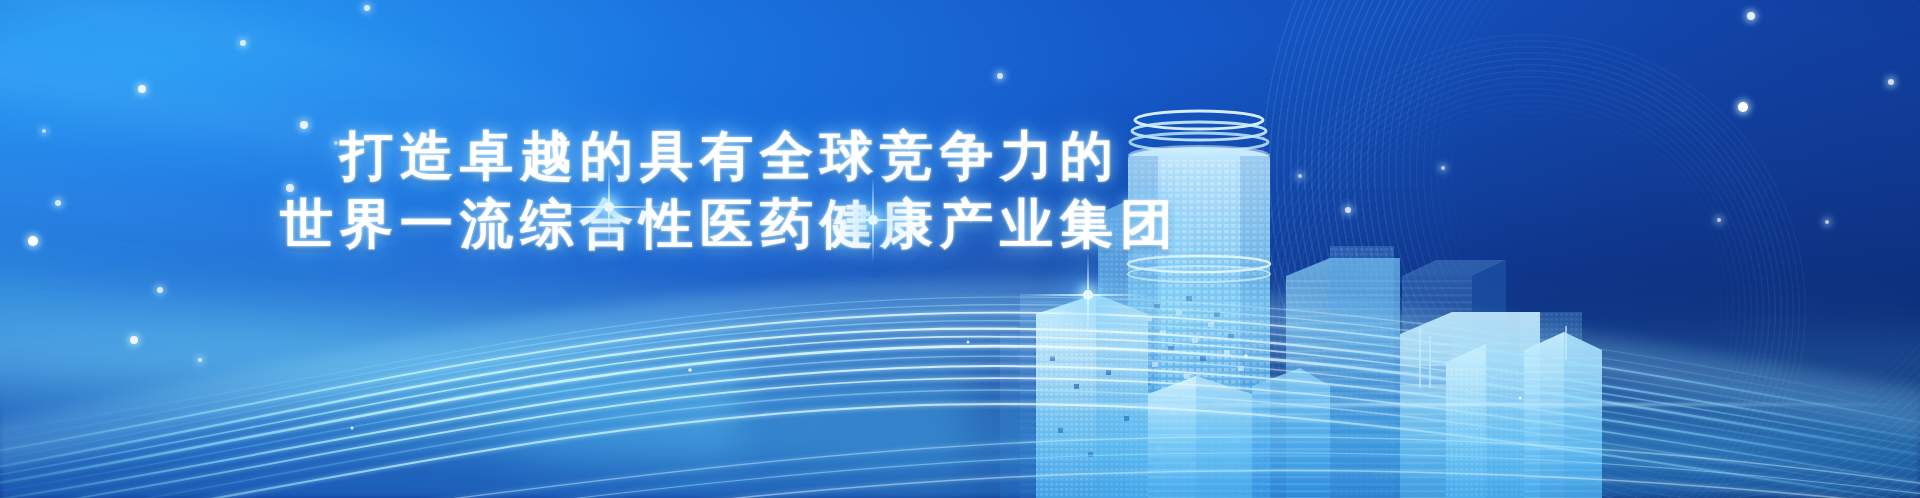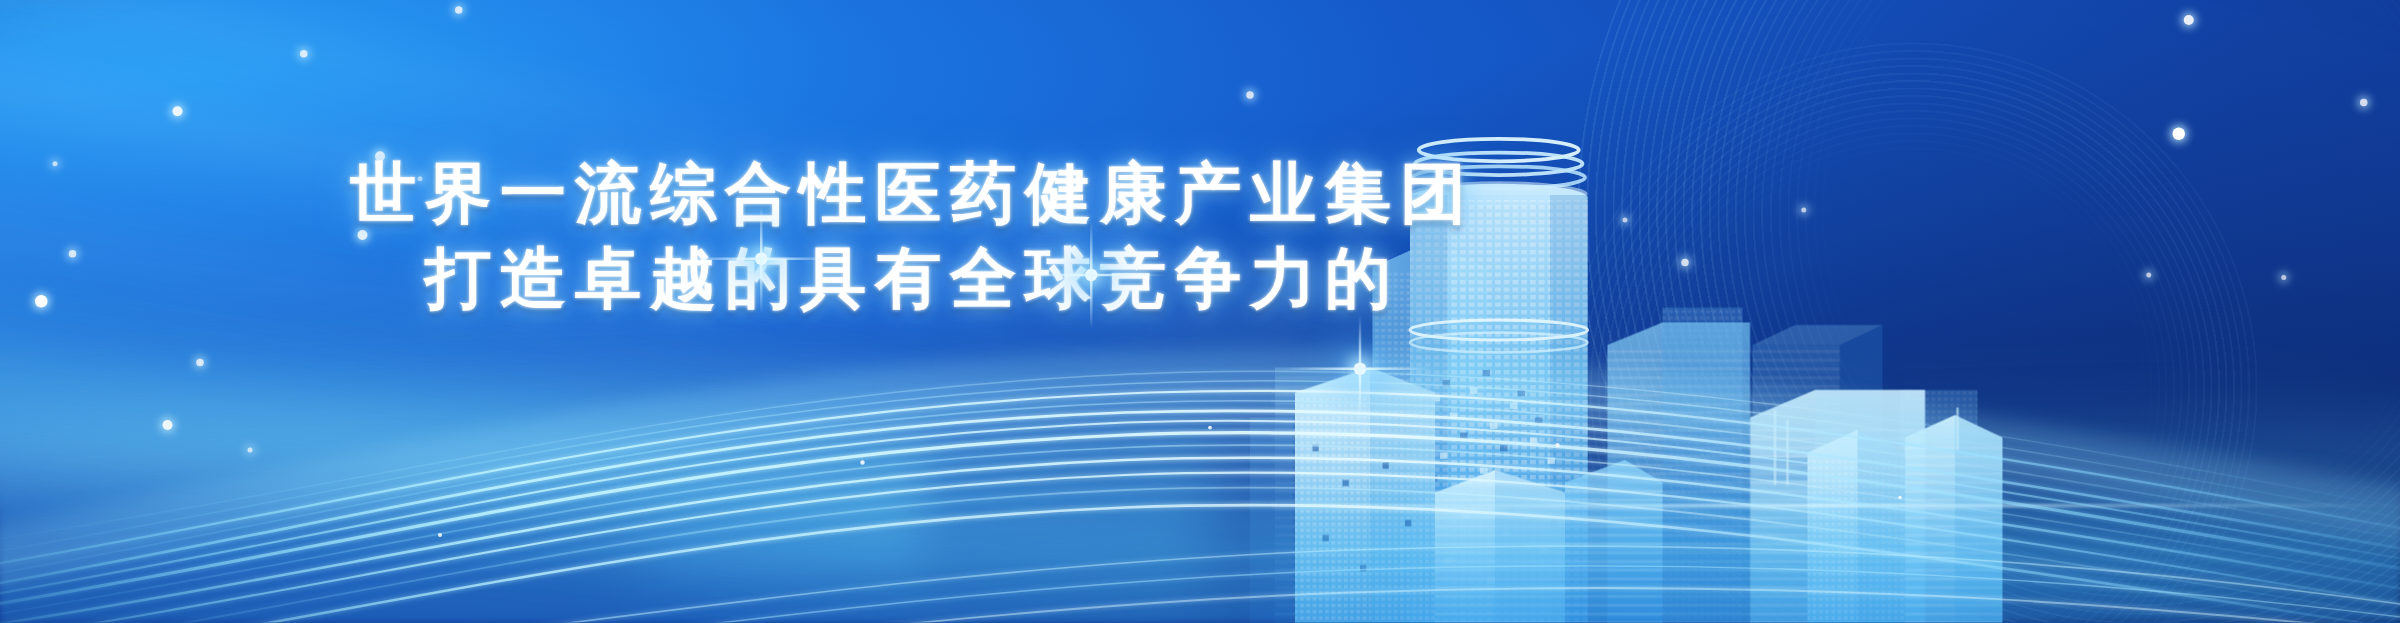--- a/index.html
+++ b/index.html
@@ -454,22 +454,22 @@
         <circle cx="352" cy="190" r="1.6"></circle>
         <circle cx="690" cy="132" r="1.8"></circle>
         <circle cx="968" cy="104" r="1.5"></circle>
         <circle cx="1246" cy="118" r="1.7"></circle>
         <circle cx="1520" cy="160" r="1.4"></circle>
       </g>
     </svg>
   </div>
 
   <div id="headline">
+    <span class="hl-line" id="hl-line-1">打造卓越的具有全球竞争力的</span>
     <span class="hl-line" id="hl-line-2">世界一流综合性医药健康产业集团</span>
-    <span class="hl-line" id="hl-line-1">打造卓越的具有全球竞争力的</span>
   </div>
 
   <div class="layer" id="flare-layer">
       <div class="flare" style="left: 604px; top: 202px;"></div>
       <div class="flare" style="left: 868px; top: 215px;"></div>
       <div class="flare" style="left: 1083px; top: 290px;"></div>
     </div>
 
   <div class="layer" id="vignette"></div>
 </div>

